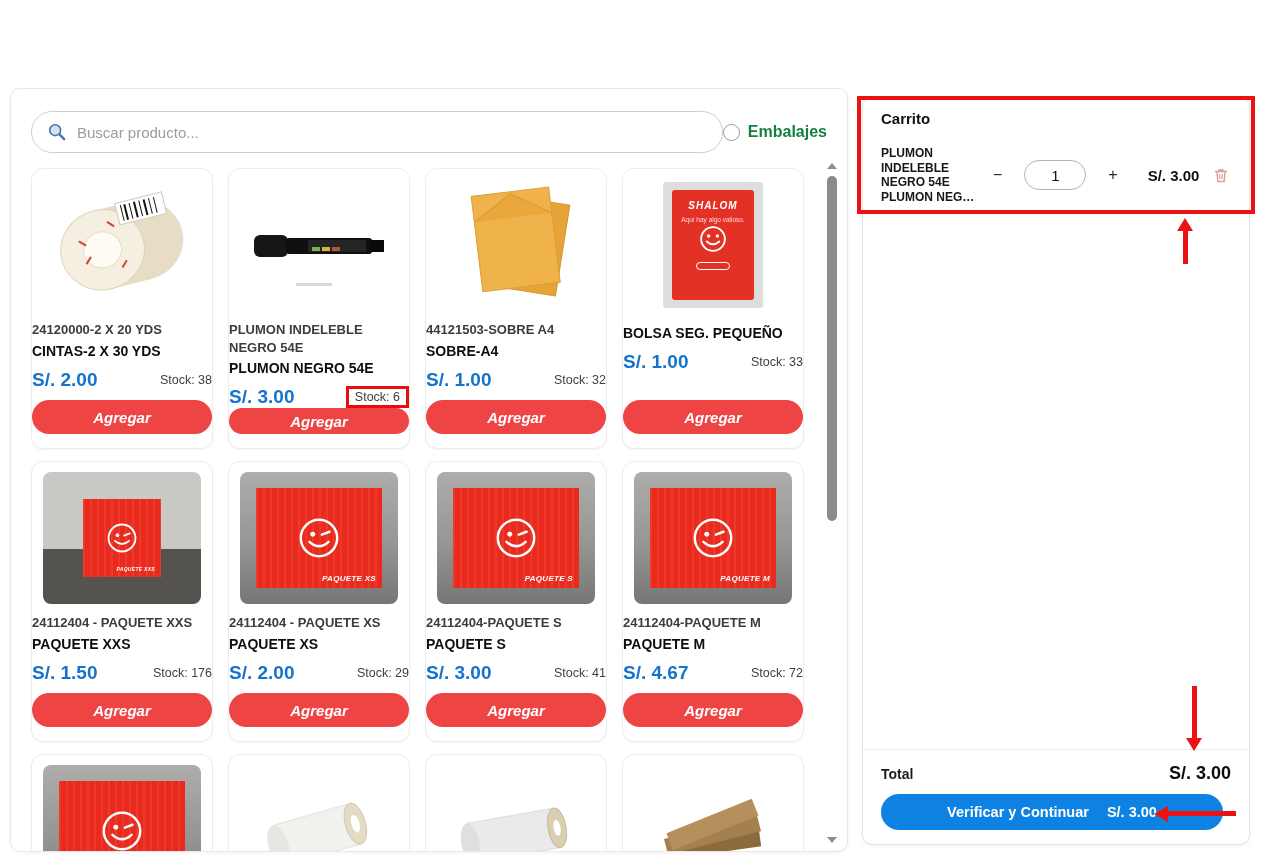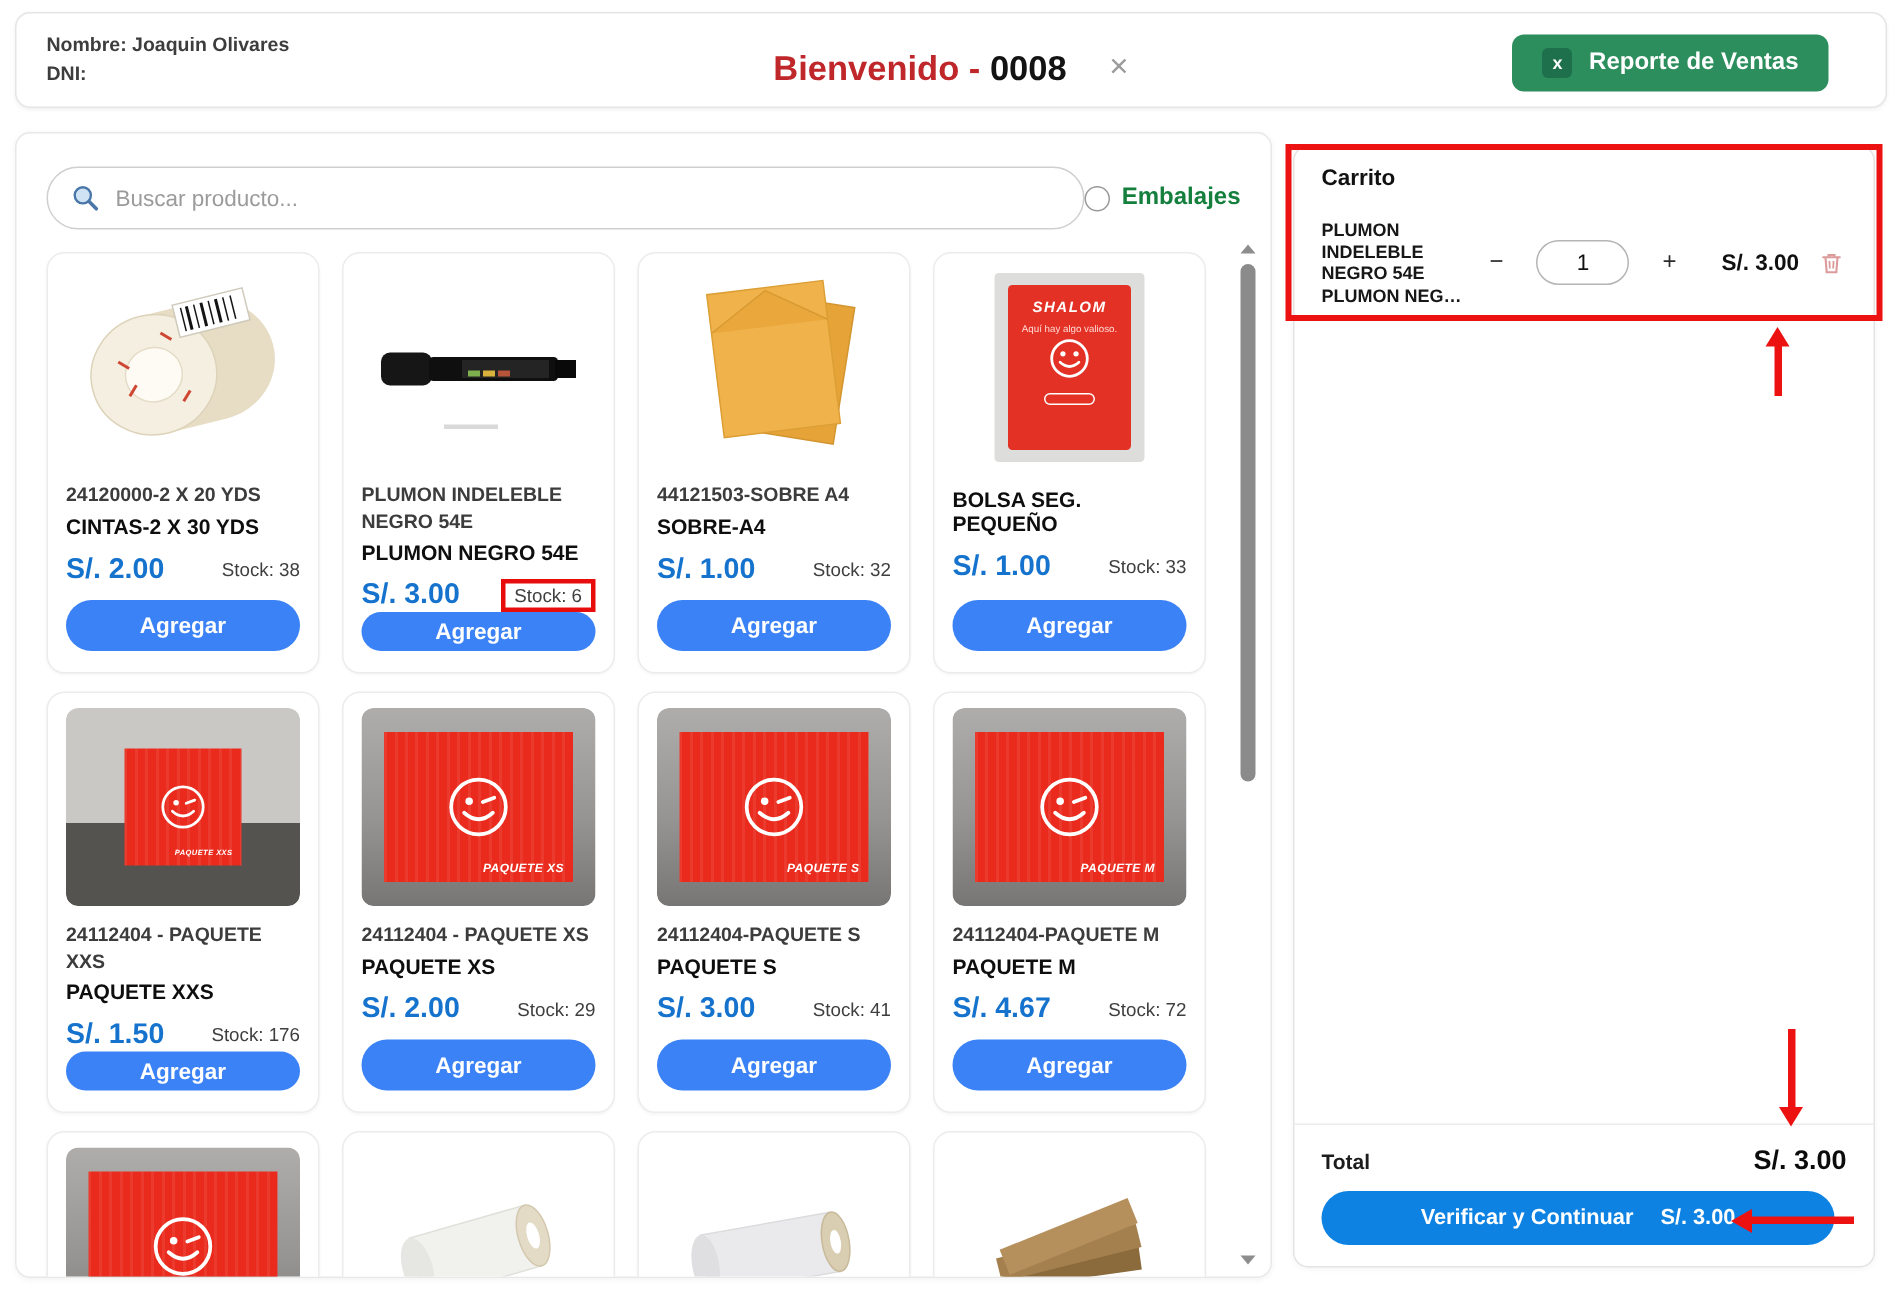--- a/index.html
+++ b/index.html
@@ -28,32 +28,32 @@
   .search-box { width:694px; height:42px; border:1px solid #cfcfcf; border-radius:22px; display:flex;
                 align-items:center; padding:0 15px; gap:10px; background:#fff; }
   .search-box input { border:none; outline:none; flex:1; font-family:inherit; font-size:15px; color:#701a75; }
   .search-box input::placeholder { color:#9b9b9b; }
   .embalajes { margin-left:auto; display:flex; align-items:flex-end; gap:8px; font-size:16px; font-weight:bold;
                color:#15803d; cursor:pointer; }
   .radio-circle { width:17px; height:17px; border:1.6px solid #9a9a9a; border-radius:50%; background:#fff; }
 
   .grid { position:absolute; left:20px; top:79px; width:773px; display:grid;
           grid-template-columns:repeat(4,182px); column-gap:15px; row-gap:12px; grid-auto-rows:281px; }
-  .card { border:1px solid #ececec; border-radius:12px; background:#fff; padding:10px 12px 14px;
+  .card { border:1px solid #ececec; border-radius:12px; background:#fff; padding:10px 0 14px;
           display:flex; flex-direction:column; box-shadow:0 1px 2px rgba(0,0,0,.04); }
   .card-img { height:132px; border-radius:8px; overflow:hidden; display:flex; align-items:center;
               justify-content:center; margin-bottom:10px; flex:none; }
   .p-code { font-size:13px; font-weight:bold; color:#3c3c3c; line-height:1.35; }
   .p-name { font-size:14px; font-weight:bold; color:#0e0e0e; margin-top:4px; }
   .price-row { display:flex; align-items:center; justify-content:space-between; margin-top:10px; }
   .p-price { color:#1573cd; font-weight:bold; font-size:19px; }
   .p-stock { font-size:12.5px; color:#3f3f3f; }
   .stock-highlight { border:3px solid #e80d0d; padding:1px 6px; }
-  .agregar { margin-top:auto; height:34px; border:none; border-radius:17px; background:#3b82f6; color:#fff;
-             font-family:inherit; font-size:15px; font-weight:bold; cursor:pointer; }
+  .agregar { margin-top:auto; height:34px; border:none; border-radius:17px; background:#ef4444; color:#fff;
+             font-family:inherit; font-size:15px; font-weight:bold; cursor:pointer;font-style:italic; }
 
   
   .vscroll { position:absolute; right:8px; top:74px; bottom:8px; width:14px; }
   .vs-up, .vs-down { position:absolute; left:2px; width:0; height:0; border-left:5px solid transparent;
                      border-right:5px solid transparent; }
   .vs-up { top:0; border-bottom:6px solid #8d8d8d; }
   .vs-down { bottom:0; border-top:6px solid #8d8d8d; }
   .vs-thumb { position:absolute; left:2px; top:13px; width:10px; height:345px; background:#8b8b8b; border-radius:5px; }
 
   
@@ -109,34 +109,20 @@
          align-items:center; padding-top:10px; }
   .bag-brand { color:#fff; font-size:10px; font-weight:bold; font-style:italic; letter-spacing:1px; }
   .bag-note { color:#ffd9d4; font-size:6.5px; text-align:center; margin-top:5px; line-height:1.3; }
   .bag-tag { width:34px; height:8px; border:1px solid #ffffff; border-radius:4px; margin-top:8px; }
 </style>
 </head>
 <body>
 
 <div class="stage">
 
-  <header class="topbar">
-    <div class="user-info">
-      <div>Nombre: Joaquin Olivares</div>
-      <div>DNI:</div>
-    </div>
-    <div class="title-wrap">
-      <span class="title-red">Bienvenido - </span><span class="title-code">0008</span>
-      <span class="close-x">×</span>
-    </div>
-    <button class="report-btn">
-      <span class="excel-ic">x</span>
-      <span>Reporte de Ventas</span>
-    </button>
-  </header>
 
   <section class="catalog">
     <div class="search-row">
       <div class="search-box">
         <svg width="20" height="20" viewBox="0 0 20 20">
           <circle cx="8.2" cy="8.2" r="5.4" fill="#cfe3f5" stroke="#4a77a8" stroke-width="1.6"></circle>
           <line x1="12.4" y1="12.4" x2="17.2" y2="17.2" stroke="#4a77a8" stroke-width="2.4" stroke-linecap="round"></line>
         </svg>
         <input type="text" placeholder="Buscar producto..." style="">
       </div>

